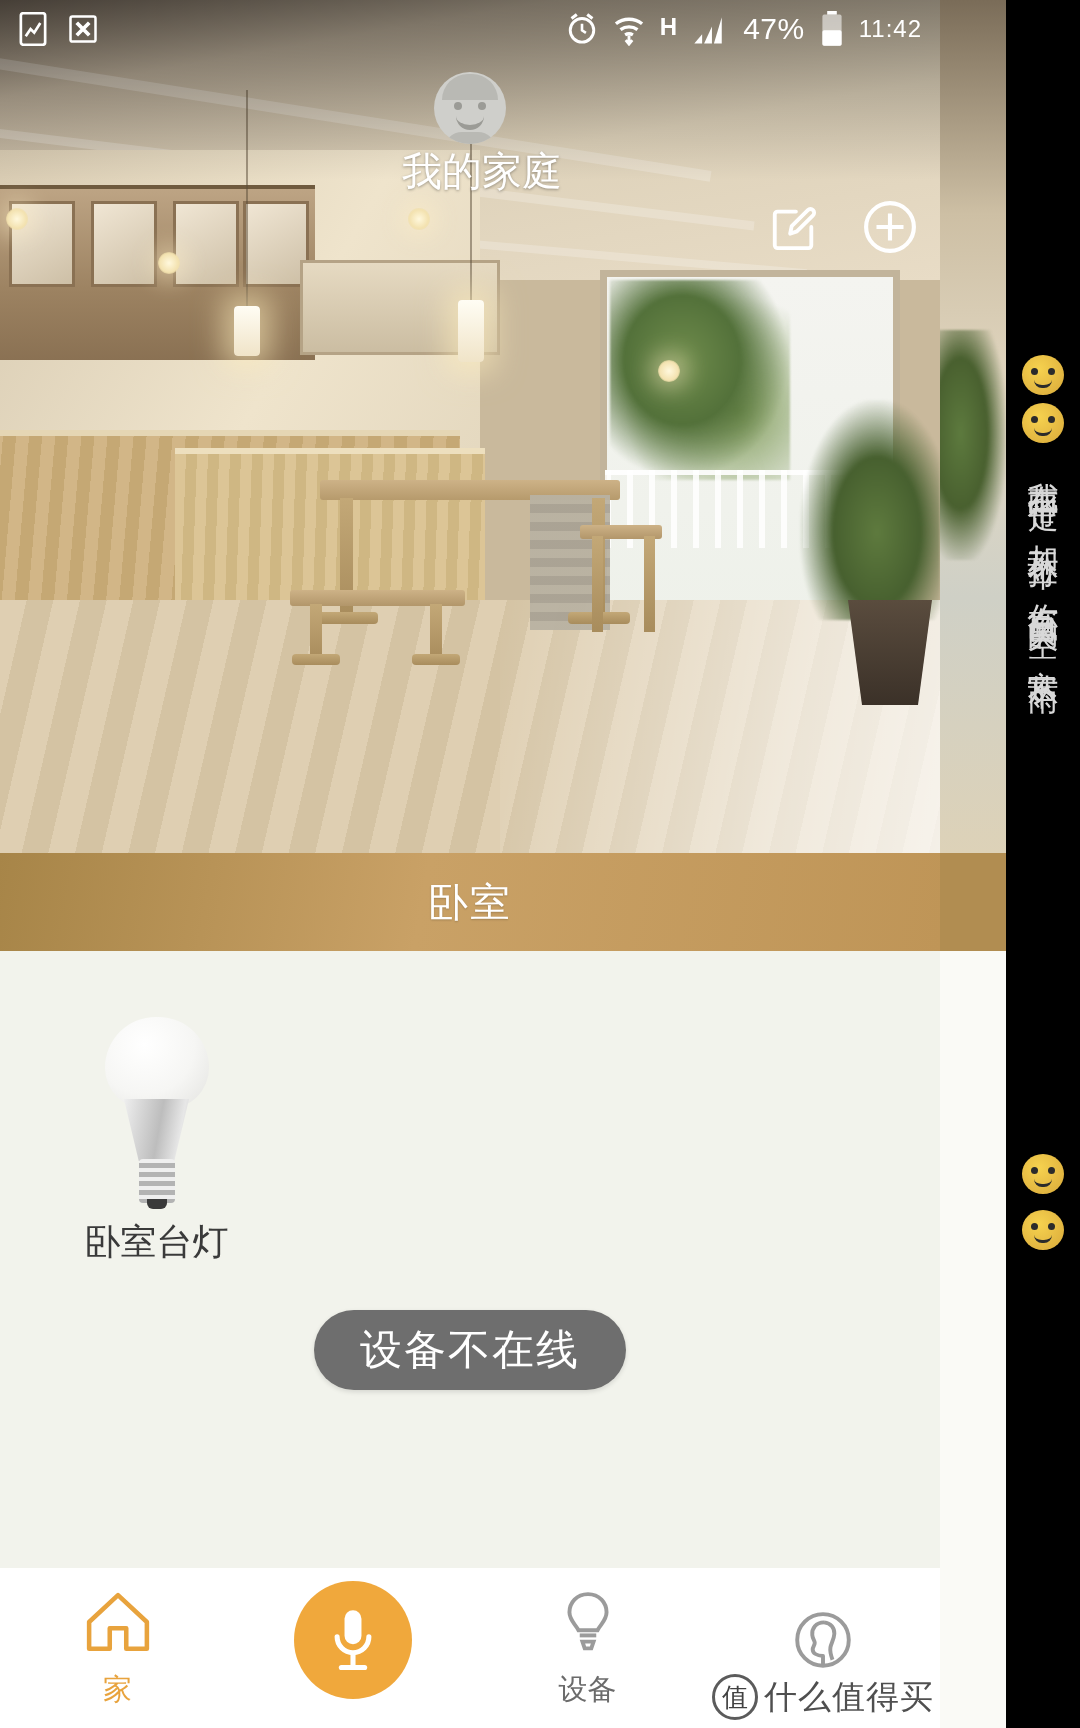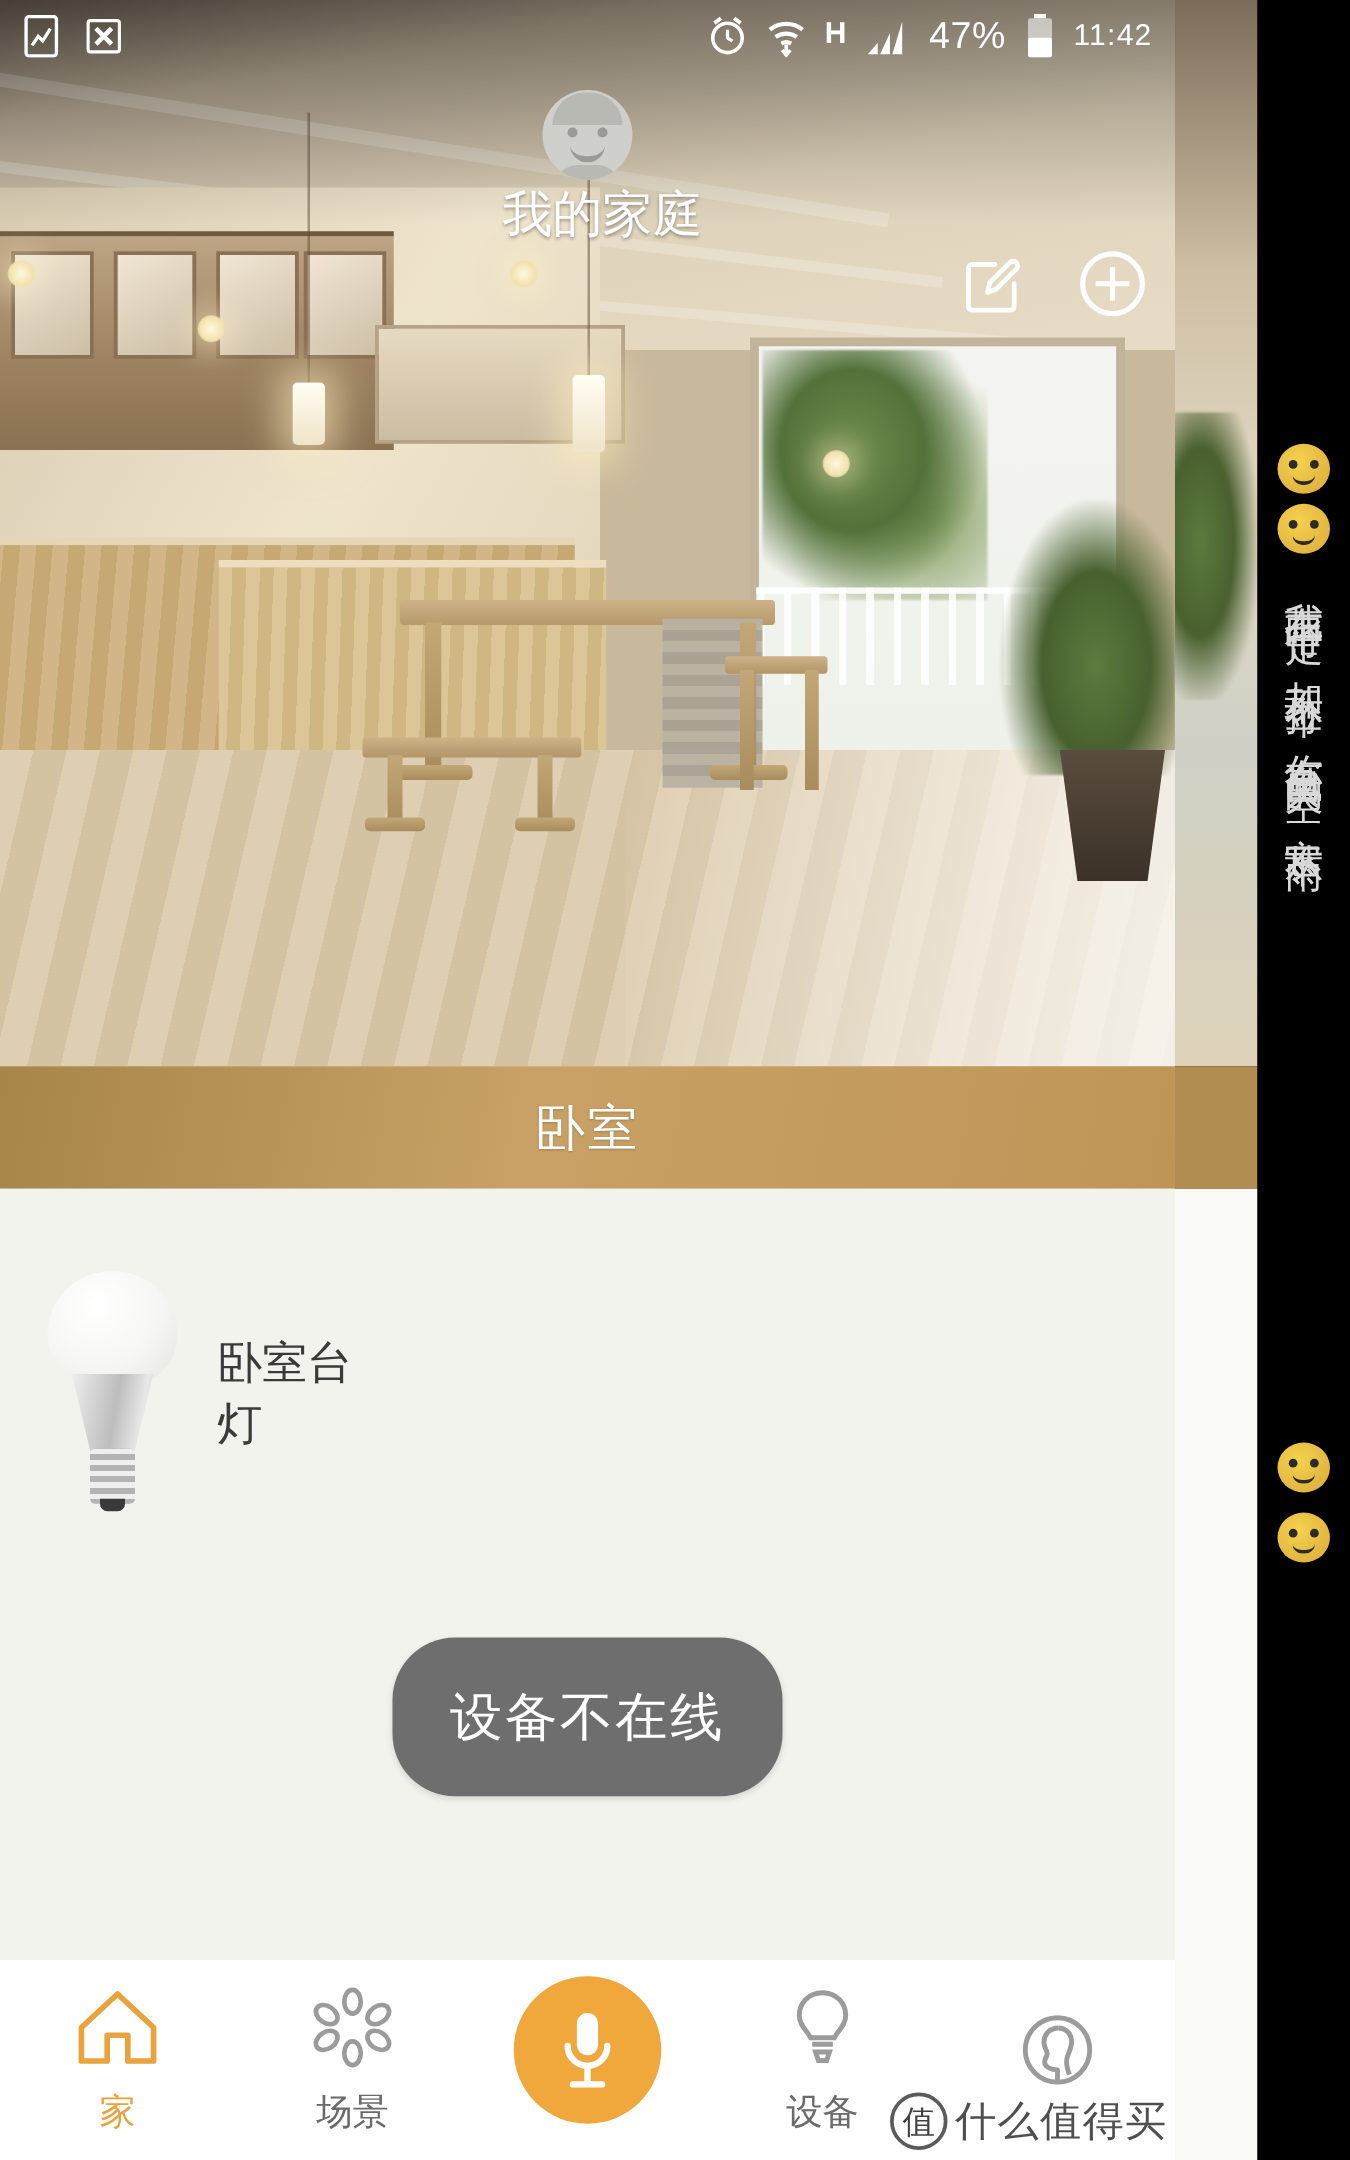--- a/index.html
+++ b/index.html
@@ -206,21 +206,21 @@
   .devices {
     position: absolute; top: 951px; left: 0; width: 940px; height: 517px;
     background: #F2F3EC;
   }
   .device-grid {
     display: flex;
     padding: 60px 0 0 0;
   }
   .device {
     width: 313px;
-    display: flex; flex-direction: row; align-items: center;
+    display: flex; flex-direction: column; align-items: center;
     cursor: pointer;
   }
   .device-art { width: 180px; height: 185px; position: relative; }
   .device-label {
     margin-top: 22px;
     font-size: 36px; color: #3a3a3a;
   }
 
   
   .bulb-glass {
@@ -269,21 +269,21 @@
     position: absolute; top: 128px; left: 56px; width: 14px; height: 6px;
     background: #7fd4e8; border-radius: 4px; opacity: .85;
   }
 
   
   .offline-wrap {
     position: absolute; top: 1310px; left: 0; width: 940px;
     display: flex; justify-content: center;
   }
   .offline-btn {
-    width: 312px; height: 127px;
+    width: 312px; height: 80px;
     background: #6e6e6e;
     border-radius: 50px;
     display: flex; align-items: center; justify-content: center;
     color: #fff; font-size: 42px; letter-spacing: 2px;
     cursor: pointer;
     box-shadow: 0 2px 5px rgba(0,0,0,.12);
   }
 
   
   .bottomnav {
@@ -541,35 +541,20 @@
 
       <div class="nav-item active">
         <div class="nav-icon">
           <svg width="72" height="66" viewBox="0 0 34 32">
             <path d="M17 3 L31 16 L31 29 L21 29 L21 19 L13 19 L13 29 L3 29 L3 16 Z" fill="none" stroke="#E8A33D" stroke-width="2.2" stroke-linejoin="round"></path>
           </svg>
         </div>
         <div class="nav-label">家</div>
       </div>
 
-      <div class="nav-item">
-        <div class="nav-icon">
-          <svg width="72" height="66" viewBox="0 0 34 32">
-            <g fill="none" stroke="#9b9b9b" stroke-width="1.8">
-              <ellipse cx="17" cy="6" rx="3.2" ry="4.6"></ellipse>
-              <ellipse cx="17" cy="26" rx="3.2" ry="4.6"></ellipse>
-              <ellipse cx="7" cy="11" rx="3.2" ry="4.6" transform="rotate(-55 7 11)"></ellipse>
-              <ellipse cx="27" cy="11" rx="3.2" ry="4.6" transform="rotate(55 27 11)"></ellipse>
-              <ellipse cx="7" cy="21" rx="3.2" ry="4.6" transform="rotate(55 7 21)"></ellipse>
-              <ellipse cx="27" cy="21" rx="3.2" ry="4.6" transform="rotate(-55 27 21)"></ellipse>
-            </g>
-          </svg>
-        </div>
-        <div class="nav-label">场景</div>
-      </div>
 
       <div class="nav-item">
         <div class="mic-circle">
           <svg width="48" height="72" viewBox="0 0 22 34">
             <rect x="7" y="3" width="8" height="16" rx="4" fill="#fff"></rect>
             <path d="M3.5 15.5 A7.5 7.5 0 0 0 18.5 15.5" fill="none" stroke="#fff" stroke-width="2.4" stroke-linecap="round"></path>
             <path d="M11 23 L11 29" stroke="#fff" stroke-width="2.4"></path>
             <path d="M5.5 30 L16.5 30" stroke="#fff" stroke-width="2.4" stroke-linecap="round"></path>
           </svg>
         </div>

